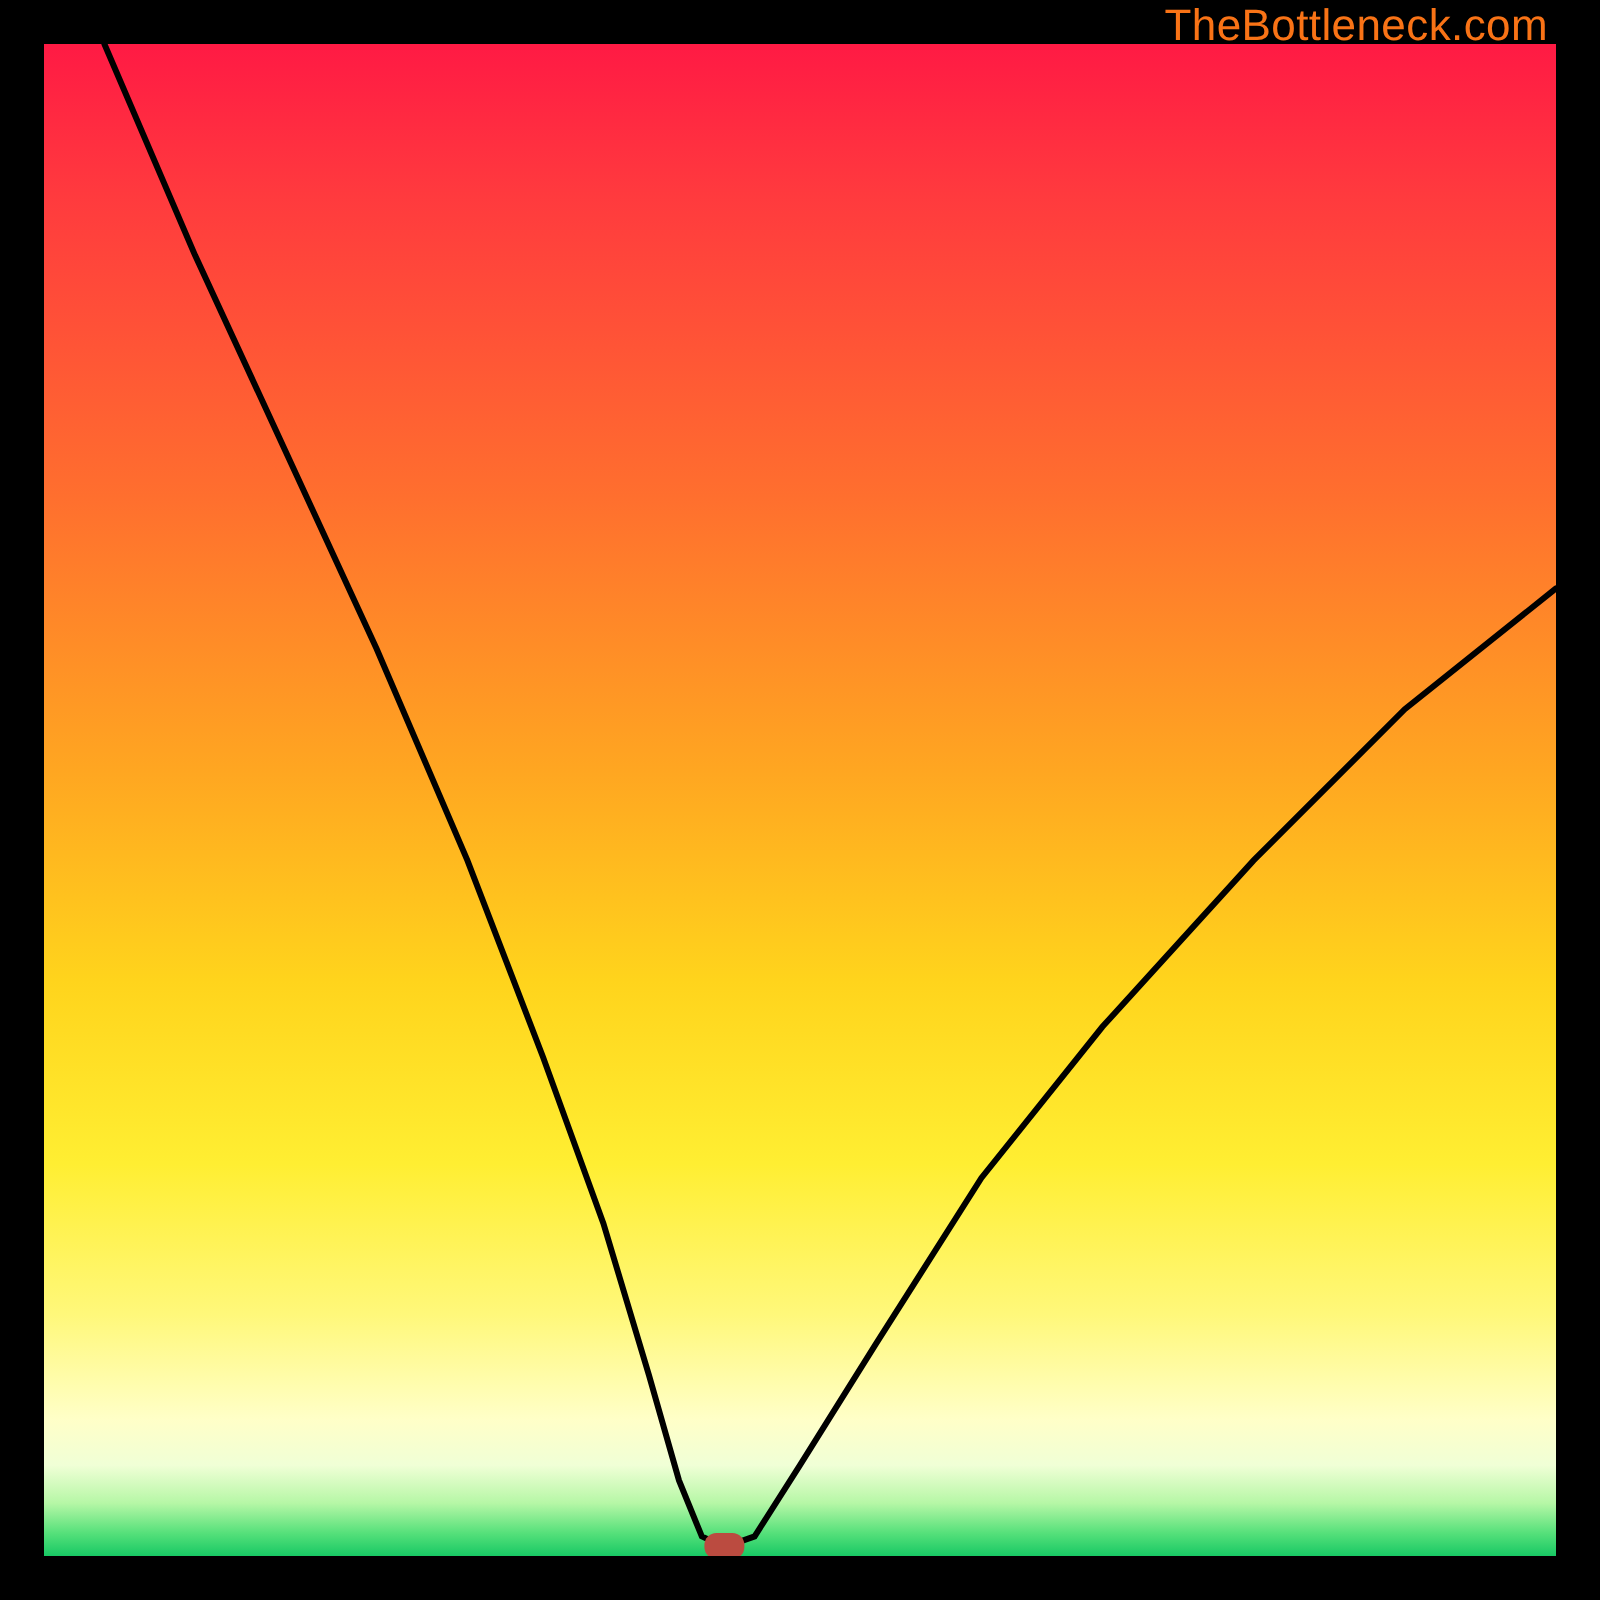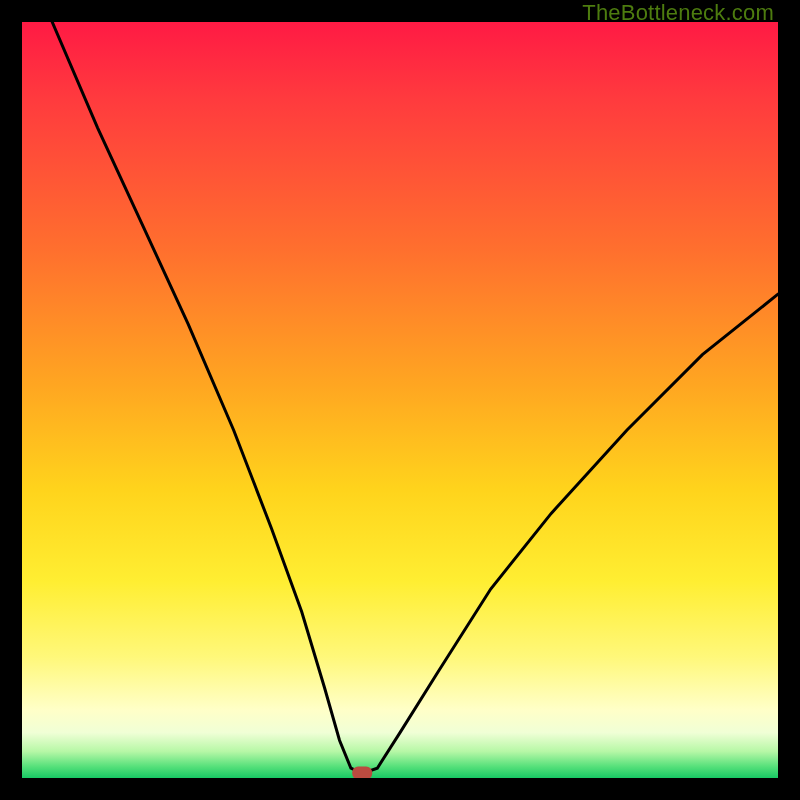--- a/index.html
+++ b/index.html
@@ -37,21 +37,21 @@
       #f0ffd6 94%,
       #b6f7a6 96.5%,
       #55e07a 98.5%,
       #18c864 100%
     );
   }
   .watermark {
     position: absolute;
     top: 0px;
     right: 26px;
-    color: #4d7c0f;
+    color: #f97316;
     font-size: 22px;
     font-weight: 500;
     letter-spacing: 0.2px;
     user-select: none;
   }
   svg.curve {
     position: absolute;
     left: 0;
     top: 0;
     width: 756px;

